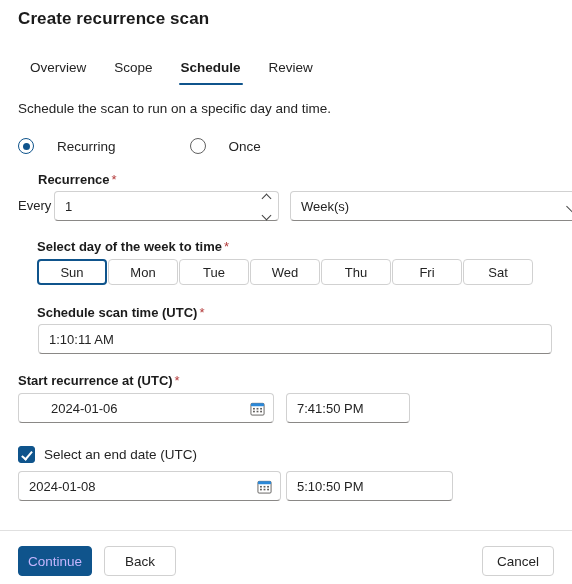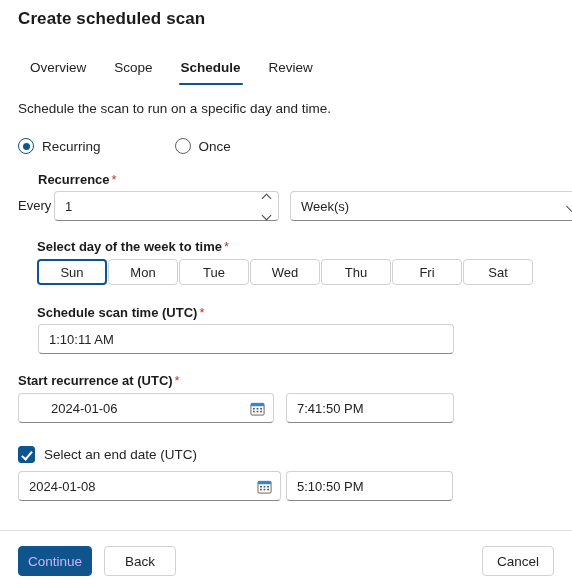--- a/index.html
+++ b/index.html
@@ -85,21 +85,21 @@
   }
   .radio-opt.unchecked .radio-mark { border-color: #616161; }
   .radio-mark .dot {
     position: absolute;
     left: 50%; top: 50%;
     width: 7px; height: 7px;
     margin: -3.5px 0 0 -3.5px;
     border-radius: 50%;
     background: #0f548c;
   }
-  .radio-label { font-size: 13.5px; margin-left: 8px; color: #242424; }
+  .radio-label { font-size: 13.5px; margin-left: 23px; color: #242424; }
 
   
   .field-label {
     font-size: 13px;
     font-weight: 700;
     color: #1b1b1b;
     position: absolute;
     white-space: nowrap;
   }
   .req { color: #b33a3a; font-weight: 400; margin-left: 2px; }
@@ -237,21 +237,21 @@
     background: #0f548c;
     border-color: #0f548c;
     color: #c4b5fd;
   }
 </style>
 </head>
 <body>
 
 <div id="page">
 
-  <div class="page-title">Create scheduled scan</div>
+  <div class="page-title">Create recurrence scan</div>
 
   <div class="tabs">
     <div class="tab">Overview</div>
     <div class="tab">Scope</div>
     <div class="tab active">Schedule</div>
     <div class="tab">Review</div>
   </div>
 
   <div class="description">Schedule the scan to run on a specific day and time.</div>
 
@@ -298,21 +298,21 @@
     <div class="day">Wed</div>
     <div class="day">Thu</div>
     <div class="day">Fri</div>
     <div class="day">Sat</div>
   </div>
 
   <div class="field-label" style="left:37px; top:305px;">
     <span>Schedule scan time (UTC)</span><span class="req">*</span>
   </div>
 
-  <div class="inp" style="left:38px; top:324px; width:416px;">
+  <div class="inp" style="left:38px; top:324px; width:514px;">
     <span class="val">1:10:11 AM</span>
   </div>
 
   <div class="field-label" style="left:18px; top:373px;">
     <span>Start recurrence at (UTC)</span><span class="req">*</span>
   </div>
 
   <div class="inp" style="left:18px; top:393px; width:256px;padding-left:30px;">
     <span class="val">2024-01-06</span>
     <svg class="cal-icon" viewBox="0 0 16 16">
@@ -322,21 +322,21 @@
         <rect x="3.2" y="7.4" width="2" height="1.7"></rect>
         <rect x="7" y="7.4" width="2" height="1.7"></rect>
         <rect x="10.8" y="7.4" width="2" height="1.7"></rect>
         <rect x="3.2" y="10.4" width="2" height="1.7"></rect>
         <rect x="7" y="10.4" width="2" height="1.7"></rect>
         <rect x="10.8" y="10.4" width="2" height="1.7"></rect>
       </g>
     </svg>
   </div>
 
-  <div class="inp" style="left:286px; top:393px; width:168px;">
+  <div class="inp" style="left:286px; top:393px; width:124px;">
     <span class="val">7:41:50 PM</span>
   </div>
 
   <div class="checkbox-row">
     <span class="cbox"></span>
     <span class="cb-label">Select an end date (UTC)</span>
   </div>
 
   <div class="inp" style="left:18px; top:471px; width:263px;">
     <span class="val">2024-01-08</span>

